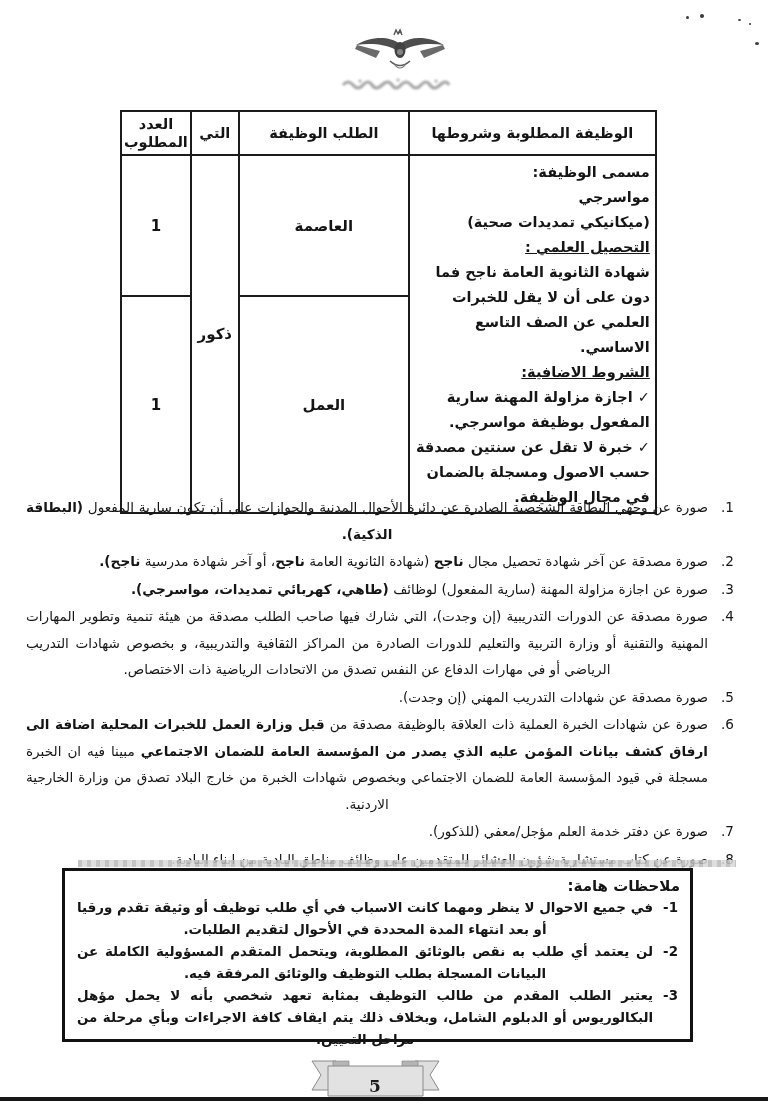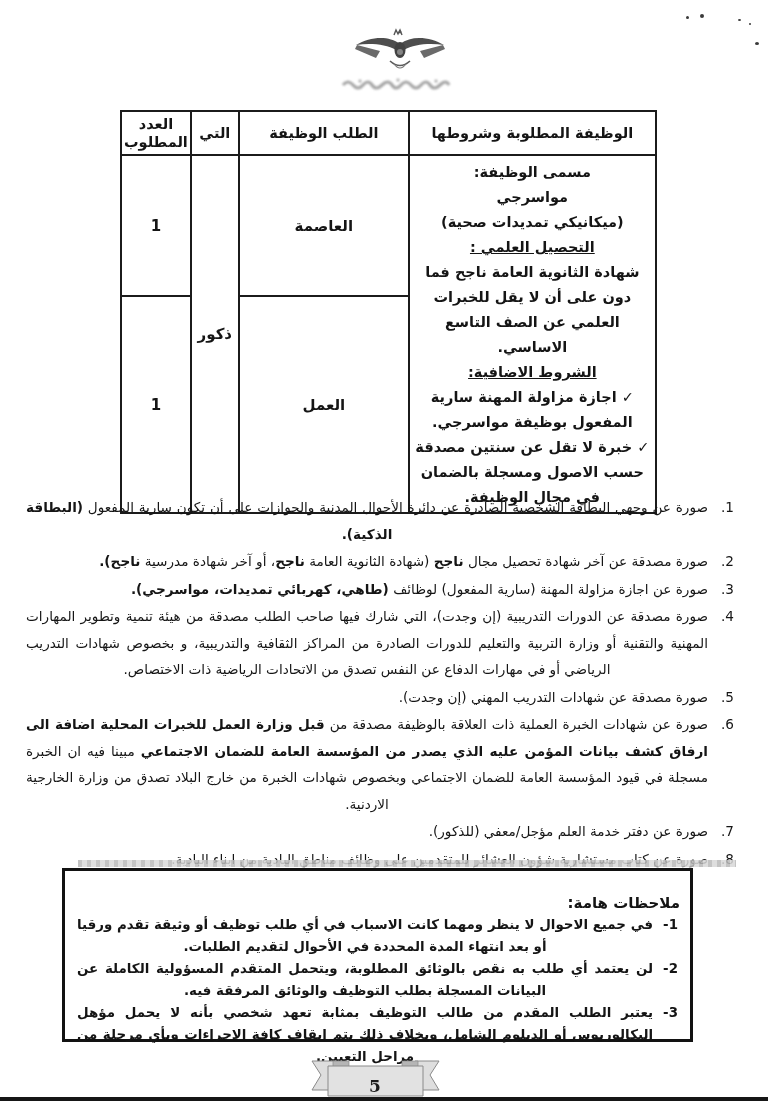--- a/index.html
+++ b/index.html
@@ -27,38 +27,38 @@
   #jobs-table col.c-job{width:247px;}
   #jobs-table col.c-loc{width:170px;}
   #jobs-table col.c-gen{width:48px;}
   #jobs-table col.c-num{width:65px;}
   #jobs-table th,#jobs-table td{border:2px solid #1b1b1b;font-weight:bold;}
   #jobs-table th{font-size:14.5px;line-height:18px;text-align:center;padding:3px 2px;height:30px;vertical-align:middle;}
   #jobs-table td{text-align:center;vertical-align:middle;font-size:15px;}
   tr.r1{height:130px;}
   tr.r2{height:199px;}
   td.job-cell{vertical-align:top;padding:4px 5px 2px 5px;}
-  .job-cell p{margin:0;font-size:14.5px;line-height:25px;text-align:center;}
+  .job-cell p{margin:0;font-size:14.5px;line-height:25px;text-align:right;}
   .u{text-decoration:underline;}
   .cond{text-align:center;}
   .chk{font-weight:bold;}
 
   
   #docs{position:absolute;right:28px;left:26px;top:494px;}
   .docs-heading{font-size:15px;font-weight:bold;line-height:25px;text-align:justify;margin-bottom:5px;}
   .doc-item{position:relative;padding-right:32px;font-size:13.6px;line-height:26.5px;margin-bottom:1px;}
   .doc-item .num{position:absolute;right:6px;top:0;}
   .li-text{text-align:justify;}
   .li-text.ml{text-align-last:center;}
   .b{font-weight:bold;}
 
   
   #notes-box{
     position:absolute;left:62px;top:868px;width:631px;height:174px;
-    box-sizing:border-box;border:3px solid #121212;padding:22px 10px 0 12px;
+    box-sizing:border-box;border:3px solid #121212;padding:5px 10px 0 12px;
   }
   .notes-heading{font-size:15px;font-weight:bold;line-height:21px;}
   .note-item{position:relative;padding-right:27px;font-size:13.4px;font-weight:bold;line-height:22px;}
   .note-item .num{position:absolute;right:2px;top:0;}
 
   
   #ribbon{left:310px;top:1056px;}
 </style>
 </head>
 <body>

